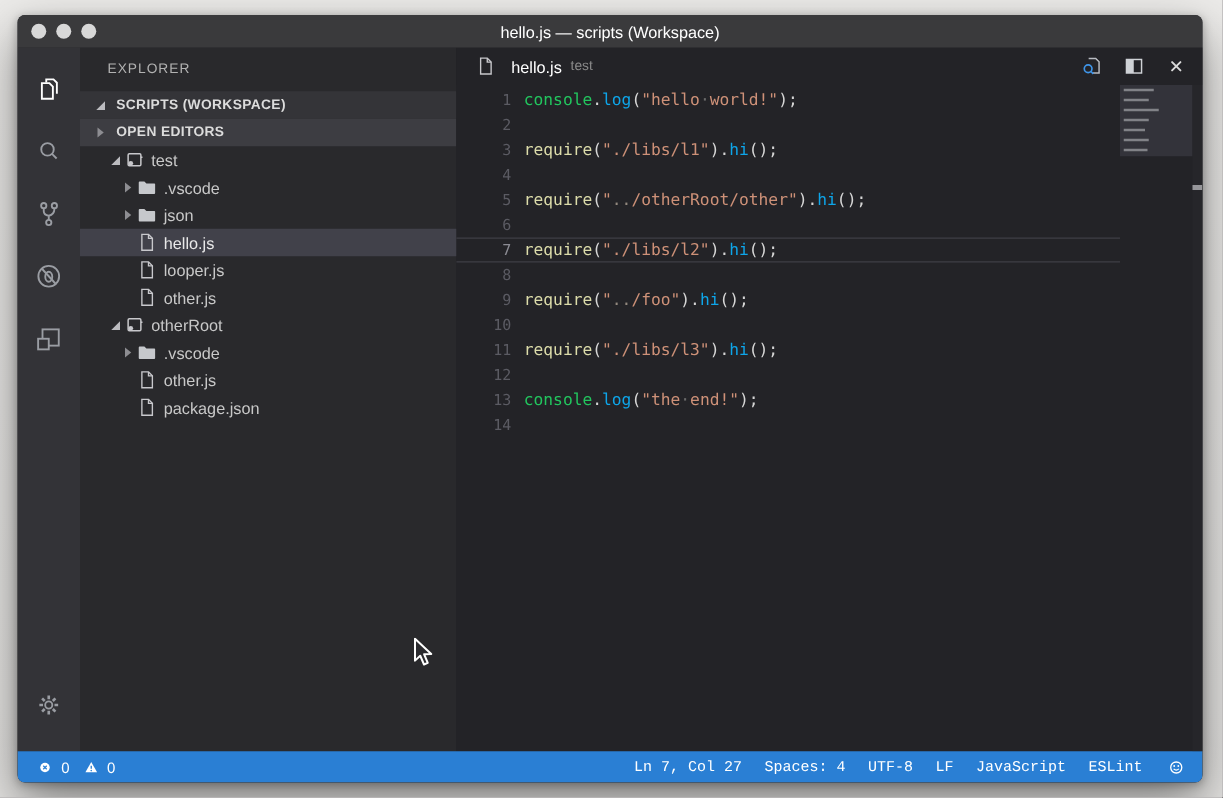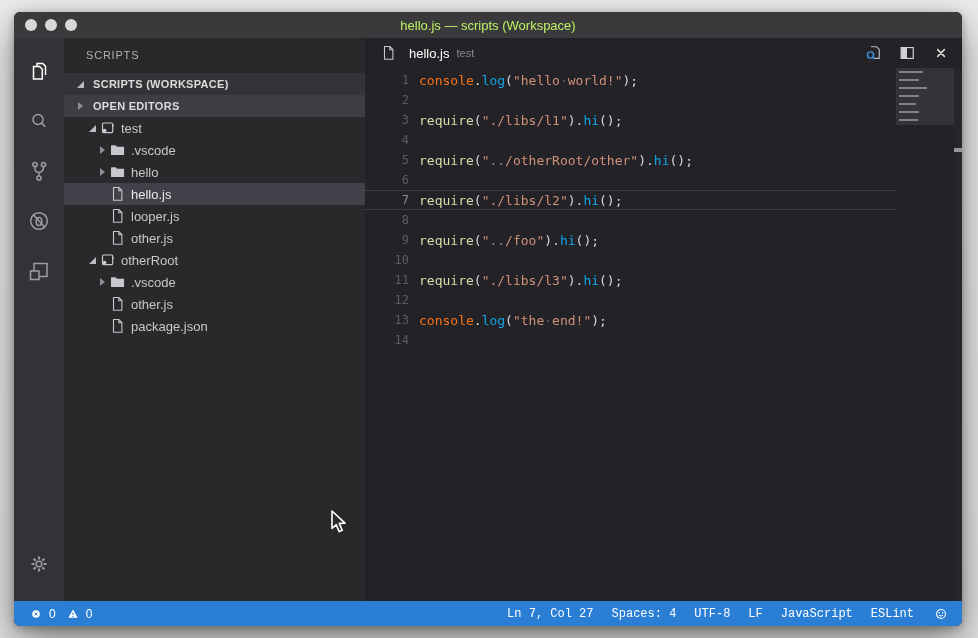--- a/index.html
+++ b/index.html
@@ -4,21 +4,21 @@
 <style>
   html,body{margin:0;padding:0;background:#e9e8e6;font-family:"Liberation Sans",sans-serif;-webkit-font-smoothing:antialiased;}
   .desktop{position:relative;width:978px;height:638px;background:linear-gradient(180deg,#ecebe9,#e4e3e1);overflow:hidden;}
   .window{position:absolute;left:14px;top:12px;width:948px;height:614px;border-radius:6px;overflow:hidden;
           display:flex;flex-direction:column;background:#232327;
           box-shadow:0 16px 40px rgba(0,0,0,.45),0 2px 8px rgba(0,0,0,.28);}
   
   .titlebar{flex:0 0 26px;background:#3a3a3c;display:flex;align-items:center;position:relative;}
   .lights{position:absolute;left:11px;top:0;height:100%;display:flex;align-items:center;gap:8px;}
   .light{width:12px;height:12px;border-radius:50%;background:#d8d8d8;border:none;padding:0;}
-  .title{flex:1;text-align:center;color:#bef264;font-size:13px;}
+  .title{flex:1;text-align:center;color:#ffffff;font-size:13px;}
   
   .main{flex:1;display:flex;min-height:0;}
   .activitybar{flex:0 0 50px;background:#333337;display:flex;flex-direction:column;align-items:center;padding-top:8px;}
   .ab-item{width:50px;height:50px;display:flex;align-items:center;justify-content:center;cursor:pointer;}
   .ab-item svg{stroke:#9a9da3;fill:none;stroke-width:1.5;}
   .ab-item.active svg{stroke:#ffffff;}
   .ab-bottom{margin-top:auto;margin-bottom:12px;}
   
   .sidebar{flex:0 0 301px;background:#29292c;display:flex;flex-direction:column;color:#c8c8c8;min-width:0;}
   .sb-title{flex:0 0 35px;line-height:35px;padding-left:22px;font-size:11px;letter-spacing:.8px;color:#b2b2b2;}
@@ -39,21 +39,21 @@
   .tab-title{color:#ffffff;font-size:13px;}
   .tab-desc{color:#8b8b8b;font-size:11px;}
   .tab-actions{margin-left:auto;display:flex;align-items:center;gap:8px;padding-right:8px;}
   .action{width:26px;height:24px;display:flex;align-items:center;justify-content:center;cursor:pointer;background:none;border:none;padding:0;}
   .editor-body{flex:1;position:relative;font-family:"DejaVu Sans Mono",monospace;font-size:13px;overflow:hidden;}
   .lines{position:absolute;left:0;top:2px;right:66px;}
   .line{height:20px;display:flex;align-items:center;white-space:pre;box-sizing:border-box;}
   .line.active{border-top:1px solid #3f3f46;border-bottom:1px solid #3f3f46;}
   .ln{flex:0 0 44px;width:44px;text-align:right;padding-right:10px;color:#5b5b63;font-size:12px;}
   .line.active .ln{color:#8b8b93;}
-  .tk-b{color:#f97316}.tk-m{color:#0ea5e9}.tk-p{color:#d6d6d6}.tk-f{color:#dcdcaa}
+  .tk-b{color:#22c55e}.tk-m{color:#0ea5e9}.tk-p{color:#d6d6d6}.tk-f{color:#dcdcaa}
   .tk-s{color:#ce9178}.tk-sd{color:#93897f}.tk-w{color:#6b6b6b}
   .minimap{position:absolute;top:0;right:8px;width:58px;bottom:0;}
   .mm-slider{position:absolute;top:0;left:0;right:0;height:57px;background:#33333a;}
   .mm-bar{position:absolute;left:3px;height:2px;background:#8f9095;opacity:.85;}
   .scrollstrip{position:absolute;top:0;right:0;width:8px;bottom:0;background:#26262a;}
   .scroll-handle{position:absolute;top:80px;right:0;width:8px;height:4px;background:#96969a;}
   
   .statusbar{flex:0 0 25px;background:#2a7fd4;display:flex;align-items:center;color:#ffffff;font-size:12px;padding:0 12px 0 14px;}
   .sb-left{display:flex;align-items:center;gap:5px;}
   .sb-right{margin-left:auto;display:flex;align-items:center;gap:18px;font-family:Liberation Mono, monospace;}
@@ -190,21 +190,21 @@
             </div>
           </div>
         <div class="ab-item ab-bottom" id="ab-gear">
             <svg width="22" height="22" viewBox="0 0 24 24">
               <use href="#gear-icon"></use>
             </svg>
           </div>
       </div>
 
       <div class="sidebar">
-        <div class="sb-title">SCRIPTS</div>
+        <div class="sb-title">EXPLORER</div>
         <div class="section hl2">
           <span class="tw">
               <span class="tw-e"></span>
             </span>
           <span>SCRIPTS (WORKSPACE)</span>
         </div>
         <div class="section hl1">
           <span class="tw">
               <span class="tw-c"></span>
             </span>
@@ -229,21 +229,21 @@
               </svg>
               <span>.vscode</span>
             </div>
             <div class="row" style="padding-left: 31px;">
               <span class="tw">
                 <span class="tw-c"></span>
               </span>
               <svg class="tree-ico" viewBox="0 0 16 16">
                 <use href="#folder-icon"></use>
               </svg>
-              <span>hello</span>
+              <span>json</span>
             </div>
             <div class="row selected" style="padding-left: 31px;">
               <span class="tw"></span>
               <svg class="tree-ico" viewBox="0 0 16 16">
                 <use href="#file-icon"></use>
               </svg>
               <span>hello.js</span>
             </div>
             <div class="row" style="padding-left: 31px;">
               <span class="tw"></span>

